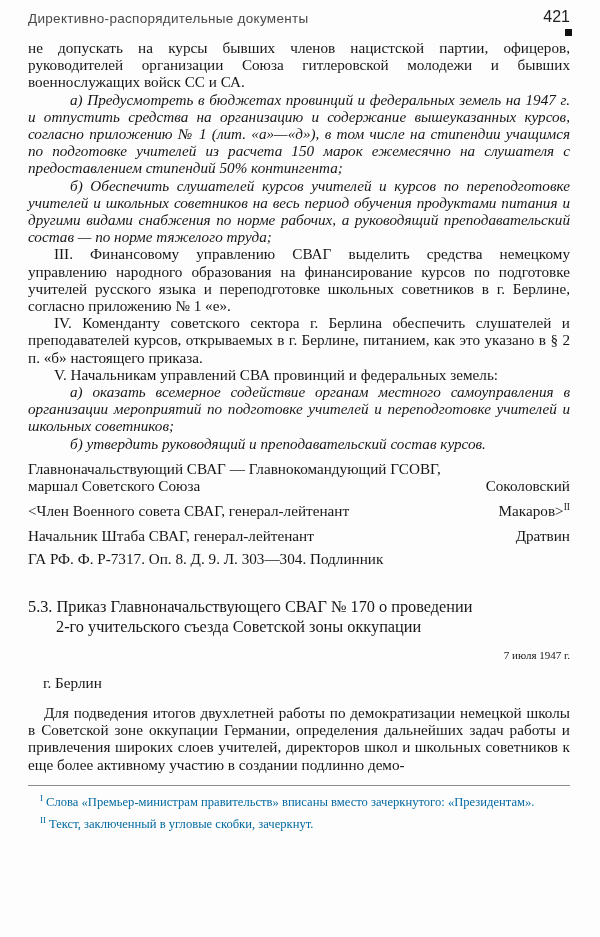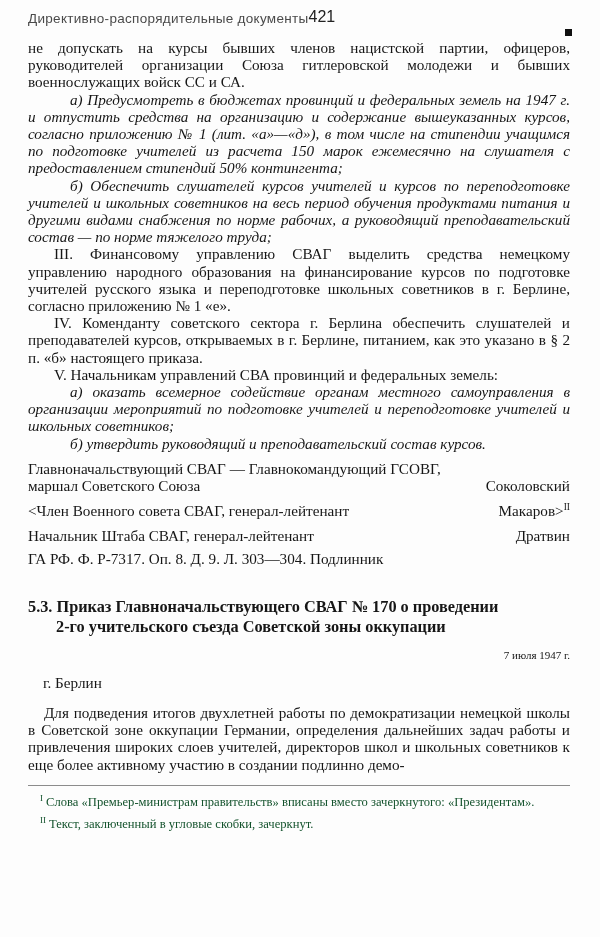--- a/index.html
+++ b/index.html
@@ -8,21 +8,21 @@
     width:600px; height:937px;
     background:#fdfdfd;
     color:#161616;
     font-family:"Liberation Serif","DejaVu Serif",serif;
     padding:8px 30px 0 28px;
     position:relative;
     overflow:hidden;
   }
   
   .header-row {
-    display:flex; justify-content:flex-start; align-items:flex-end;
+    display:flex; justify-content:space-between; align-items:flex-end;
     font-family:"Liberation Sans","DejaVu Sans",sans-serif;
   }
   .running-title { font-size:13.5px; color:#4a4a4a; letter-spacing:.3px; }
   .page-number  { font-size:16px; color:#222; }
   .header-rule { position:relative; margin-top:3px; }
   .header-rule .rule-thin  { height:1px; background:#5a5a5a; }
   .header-rule .rule-thick { height:2px; background:#a8a8a8; margin-top:2px; }
   .header-rule .rule-square {
     position:absolute; right:-2px; top:0;
     width:7px; height:7px; background:#101010; display:block;
@@ -41,32 +41,32 @@
   sup.bold { font-weight:bold; }
   
   .sig-row { margin-top:8px; font-size:15.2px; line-height:17.2px; }
   .sig-line { display:flex; justify-content:space-between; align-items:center; }
   .sig-title { text-align:left; }
   .sig-name  { text-align:right; white-space:nowrap; }
   .archive-ref { margin-top:5px; font-size:15.2px; line-height:17.2px; }
   
   .doc-heading {
     margin-top:30px;
-    font-weight:bold; font-size:16.3px; line-height:20px;
+    font-weight:normal; font-size:16.3px; line-height:20px;
     padding-left:28px; text-indent:-28px;
     text-align:left;
   }
   .date-line  { margin-top:12px; text-align:right; font-size:11px; }
   .place-line { margin-top:13px; font-size:15.2px; text-indent:15px; }
   .opening-p  { margin-top:12px; }
   
   .footnote-rule { margin-top:12px; height:1px; background:#8c8c8c; }
   .footnotes { margin-top:9px; }
   .footnote {
-    font-size:12.6px; line-height:15px; color:#14532d;
+    font-size:12.6px; line-height:15px; color:#0369a1;
     text-align:justify; text-indent:12px; margin-top:7px;
   }
   .footnote sup { font-size:9px; margin-right:3px; }
 </style>
 </head>
 <body>
 
 <div class="page">
 
   <div class="header-row">

